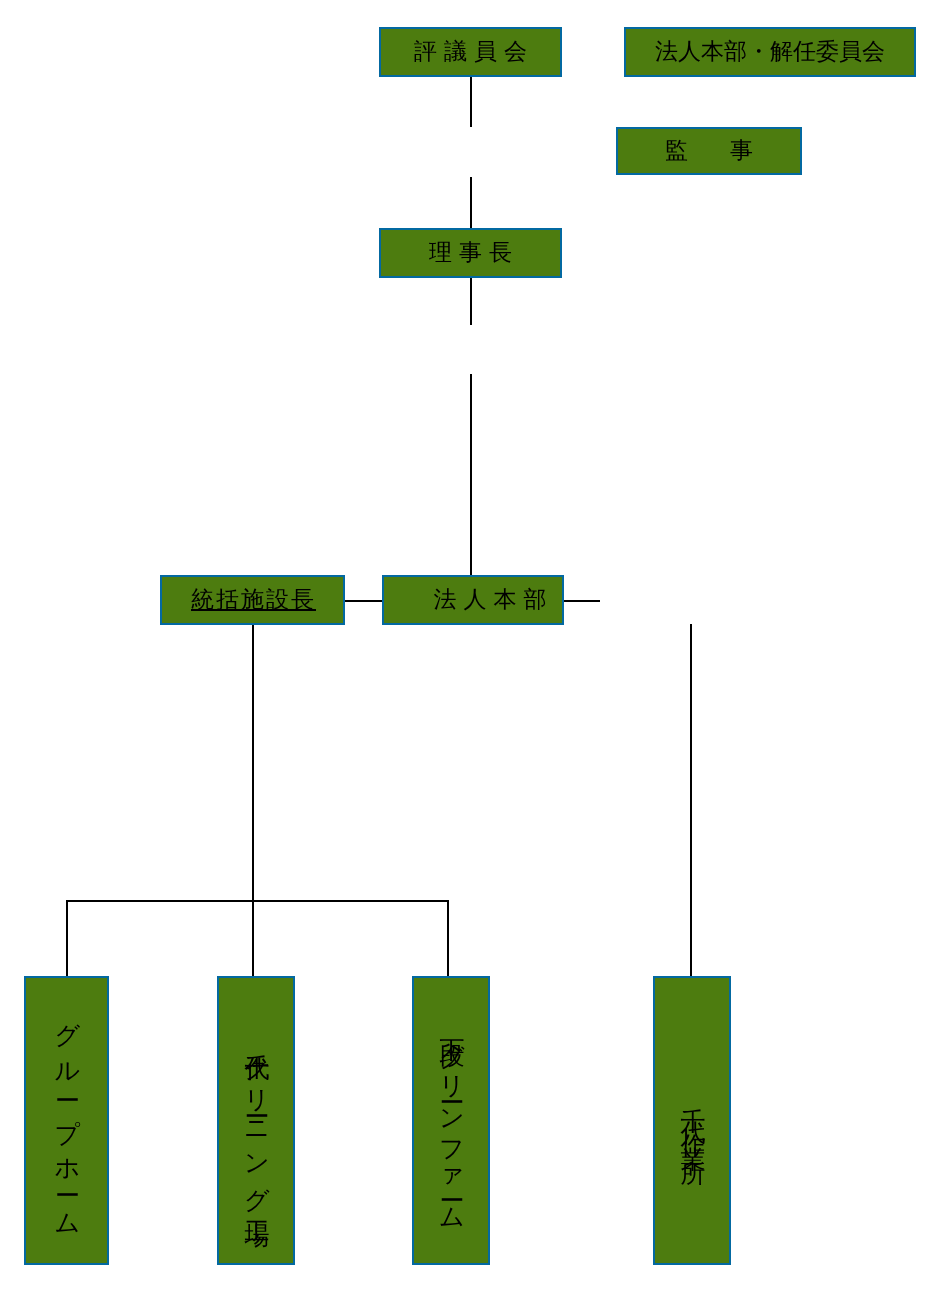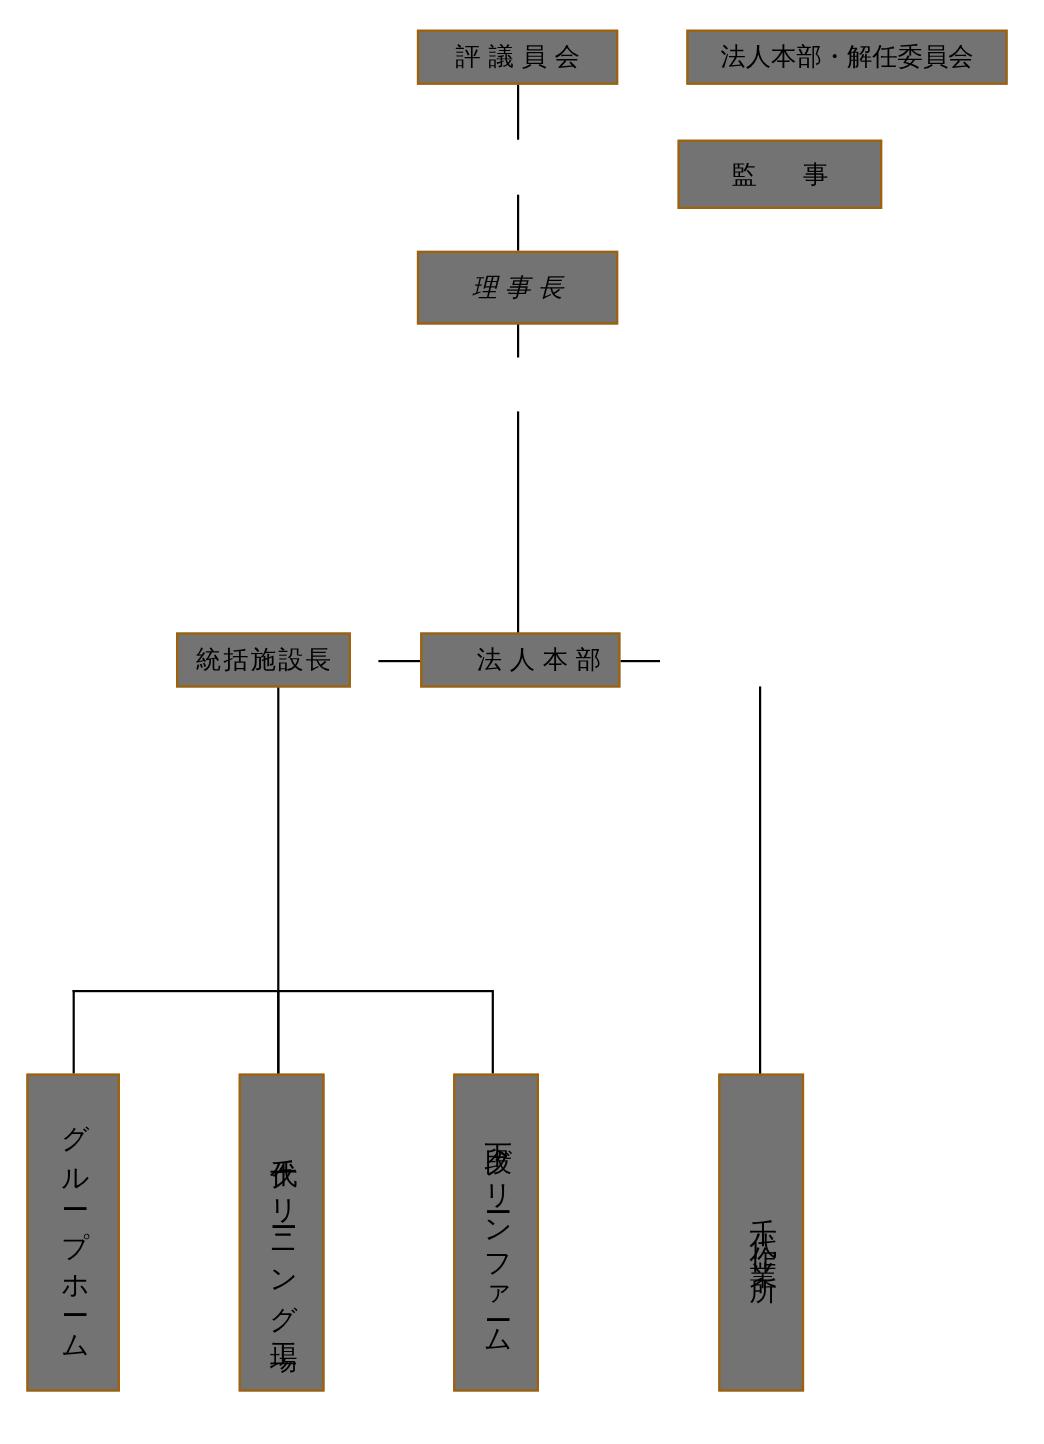--- a/index.html
+++ b/index.html
@@ -12,22 +12,22 @@
     width: 949px;
     height: 1313px;
     background: #ffffff;
     font-family: "Liberation Serif", "DejaVu Serif", serif;
     color: #000000;
     overflow: hidden;
   }
   .node {
     position: absolute;
     box-sizing: border-box;
-    border: 2px solid #a16207;
-    background: #737373;
+    border: 2px solid #0369a1;
+    background: #4d7c0f;
     display: flex;
     align-items: center;
     justify-content: center;
     text-align: right;
     z-index: 2;
   }
   .node .label {
     display: block;
     white-space: nowrap;
   }
@@ -93,30 +93,30 @@
 
   <div class="node h-node spaced" style="left:379px; top:27px; width:183px; height:50px;">
     <span class="label">評議員会</span>
   </div>
 
   <div class="node h-node narrow" style="left:624px; top:27px; width:292px; height:50px;">
     <span class="label">法人本部・解任委員会</span>
   </div>
 
 
-  <div class="node h-node" style="left:616px; top:127px; width:186px; height:63px;">
+  <div class="node h-node" style="left:616px; top:127px; width:186px; height:48px;">
     <span class="label" style="letter-spacing:42px; text-indent:42px;">監事</span>
   </div>
 
-  <div class="node h-node spaced" style="left:379px; top:228px; width:183px; height:67px;font-style:italic;">
+  <div class="node h-node spaced" style="left:379px; top:228px; width:183px; height:50px;">
     <span class="label">理事長</span>
   </div>
 
 
-  <div class="node h-node tight" style="left:160px; top:575px; width:159px; height:50px;">
+  <div class="node h-node tight" style="left:160px; top:575px; width:185px; height:50px;text-decoration:underline;">
     <span class="label">統括施設長</span>
   </div>
 
   <div class="node h-node spaced" style="left:382px; top:575px; width:182px; height:50px;padding-left:34px;">
     <span class="label">法人本部</span>
   </div>
 
 
   <div class="node v-node wide-space" style="left:24px; top:976px; width:85px; height:289px;">
     <span class="label">グループホーム</span>

